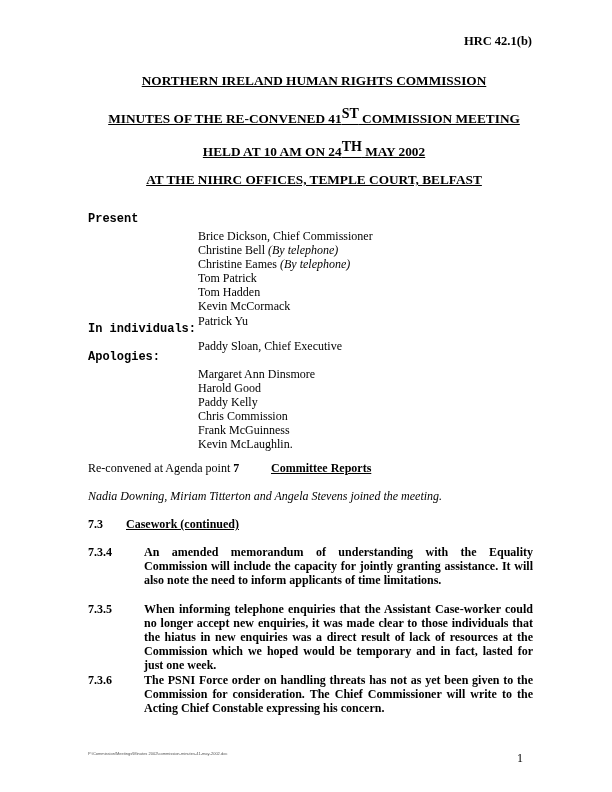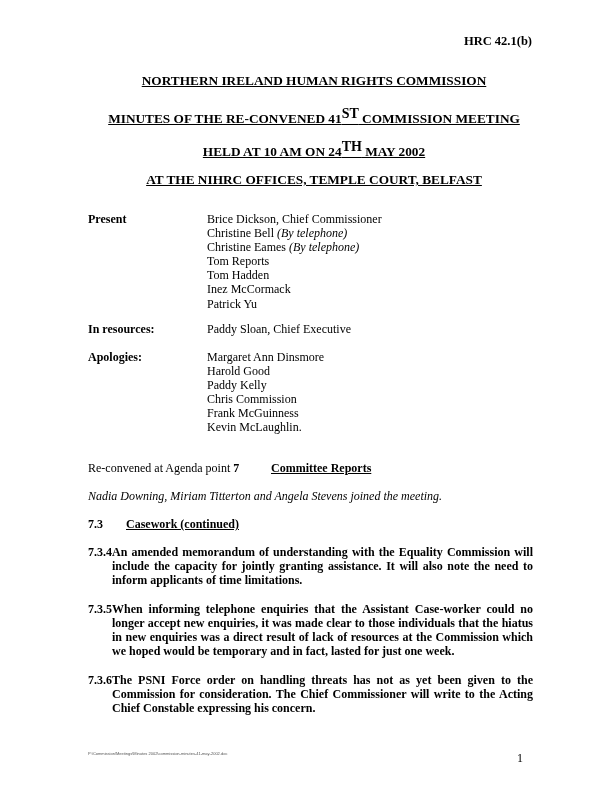--- a/index.html
+++ b/index.html
@@ -3,55 +3,55 @@
 <meta charset="utf-8">
 <style>
   html, body { margin: 0; padding: 0; background: #ffffff; }
   body { width: 612px; height: 792px; position: relative; overflow: hidden;
          font-family: "Liberation Serif", "DejaVu Serif", serif; color: #000; font-size: 12px; }
   .ref { position: absolute; top: 34px; right: 80px; font-weight: bold; font-size: 12.5px; margin-left: 24px; }
   .title { position: absolute; left: 0; width: 612px; text-align: center; font-weight: bold;
            text-decoration: underline; font-size: 13.3px; padding-left: 8px; }
   .title sup { font-size: 14px; }
   .row { position: absolute; left: 88px; line-height: 14px; }
-  .label { position: absolute; left: 88px; font-weight: bold; line-height: 14px; }
-  .list { position: absolute; left: 207px; line-height: 14.1px; }
+  .label { position: absolute; left: 88px; font-weight: bold; line-height: 14px; font-family: Liberation Mono, monospace; }
+  .list { position: absolute; left: 198px; line-height: 14.1px; margin-top: 17px; }
   .list div { white-space: nowrap; }
   .it { font-style: italic; }
   .b { font-weight: bold; }
   .u { text-decoration: underline; }
   .para { position: absolute; left: 88px; width: 445px; line-height: 14.1px; font-weight: bold; }
   .para .num { position: absolute; left: 0; top: 0; }
-  .para .txt { margin-left: 24px; text-align: justify; }
+  .para .txt { margin-left: 56px; text-align: justify; }
   .footer-path { position: absolute; left: 88px; top: 751px; font-family: "Liberation Sans", sans-serif;
                  font-size: 4px; color: #555; }
   .pageno { position: absolute; left: 517px; top: 751px; font-size: 12px; }
 </style>
 </head>
 <body>
 
 <div class="ref">HRC 42.1(b)</div>
 
 <div class="title" style="top:73px">NORTHERN IRELAND HUMAN RIGHTS COMMISSION</div>
 <div class="title" style="top:106px"><span>MINUTES OF THE RE-CONVENED 41</span><sup>ST</sup><span> COMMISSION MEETING</span></div>
 <div class="title" style="top:139px"><span>HELD AT 10 AM ON 24</span><sup>TH</sup><span> MAY 2002</span></div>
 <div class="title" style="top:172px">AT THE NIHRC OFFICES, TEMPLE COURT, BELFAST</div>
 
 <div class="label" style="top:212px">Present</div>
 <div class="list" style="top:212px">
   <div><span>Brice Dickson, Chief Commissioner</span></div>
   <div><span>Christine Bell </span><span class="it">(By telephone)</span></div>
   <div><span>Christine Eames </span><span class="it">(By telephone)</span></div>
-  <div><span>Tom Reports</span></div>
+  <div><span>Tom Patrick</span></div>
   <div><span>Tom Hadden</span></div>
-  <div><span>Inez McCormack</span></div>
+  <div><span>Kevin McCormack</span></div>
   <div><span>Patrick Yu</span></div>
 </div>
 
-<div class="label" style="top:322px">In resources:</div>
+<div class="label" style="top:322px">In individuals:</div>
 <div class="list" style="top:322px">Paddy Sloan, Chief Executive</div>
 
 <div class="label" style="top:350px">Apologies:</div>
 <div class="list" style="top:350px">
   <div>Margaret Ann Dinsmore</div>
   <div>Harold Good</div>
   <div>Paddy Kelly</div>
   <div>Chris Commission</div>
   <div>Frank McGuinness</div>
   <div>Kevin McLaughlin.</div>

